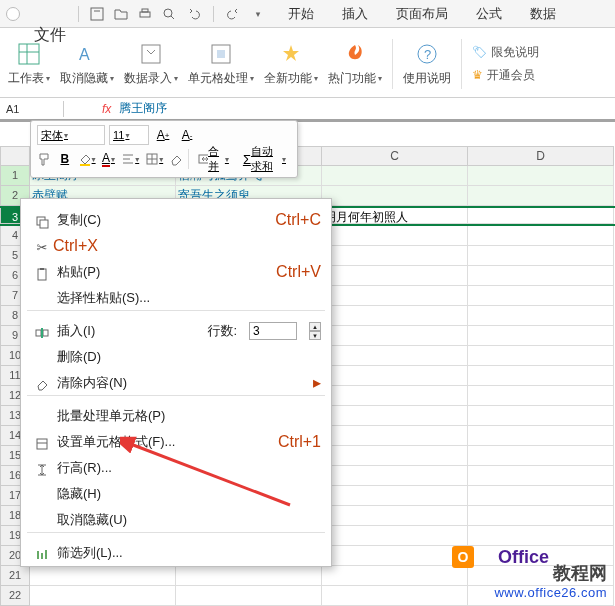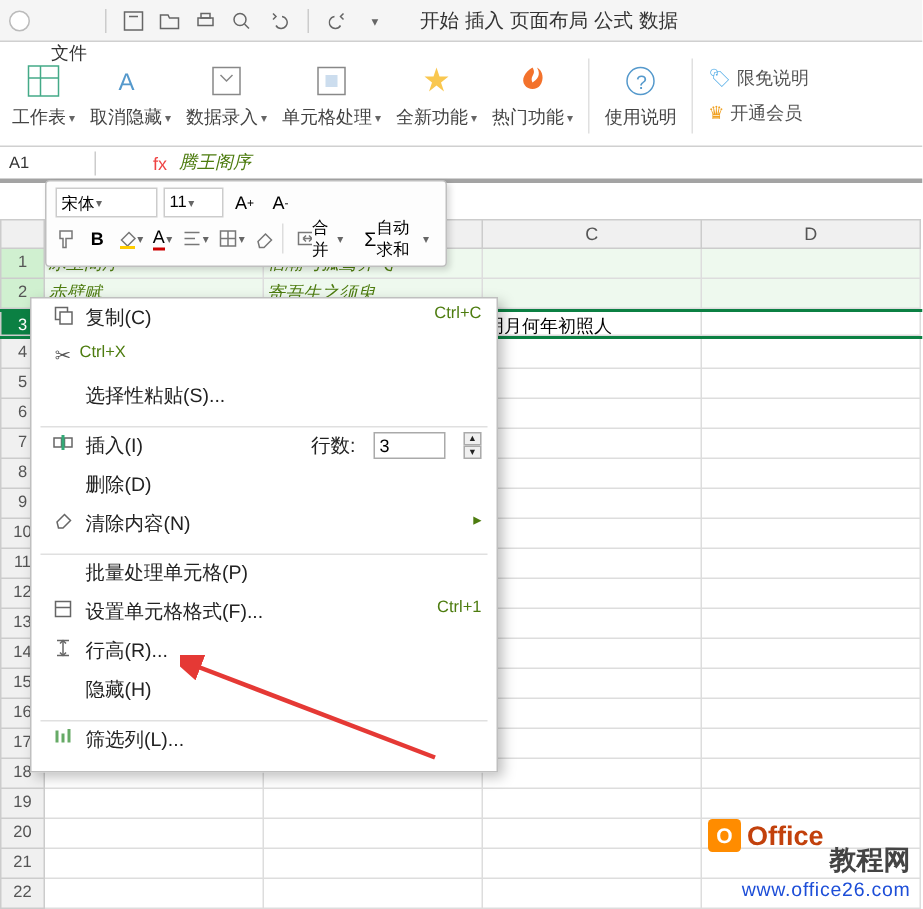--- a/index.html
+++ b/index.html
@@ -1,77 +1,77 @@
 <!DOCTYPE html>
 <html><head>
 <meta charset="utf-8">
 <style>
 * { box-sizing: border-box; margin: 0; padding: 0; font-family: "Microsoft YaHei", Arial, sans-serif; }
 body { width: 615px; height: 606px; background: #fff; overflow: hidden; position: relative; font-size: 12px; }
 
 .titlebar { height: 28px; background: #f5f5f5; border-bottom: 1px solid #d0d0d0; display: flex; align-items: center; }
 .titlebar .circle { width: 14px; height: 14px; border-radius: 50%; background: #fff; border: 1px solid #bbb; margin: 0 6px; }
-.titlebar .file { padding: 0 8px; font-size: 12px; color: #333; margin-top: 44px; }
+.titlebar .file { padding: 0 8px; font-size: 16px; color: #333; margin-top: 44px; }
 .titlebar .icons { display: flex; gap: 8px; padding-left: 6px; }
 .titlebar .tb-icon { width: 16px; height: 16px; display: flex; align-items: center; justify-content: center; }
 .titlebar .sep { width: 1px; height: 16px; background: #ccc; margin: 0 4px; }
-.titlebar .tabs { display: flex; gap: 0; margin-left: 20px; font-size: 13px; color: #333; }
+.titlebar .tabs { display: flex; gap: 24px; margin-left: 20px; font-size: 13px; color: #333; }
 .titlebar .tabs span { padding: 4px 2px; }
 
 .ribbon { height: 70px; background: #fff; border-bottom: 1px solid #d0d0d0; display: flex; align-items: center; padding: 6px 8px 4px 8px; gap: 10px; }
 .rgroup { display: flex; flex-direction: column; align-items: center; gap: 2px; font-size: 12px; color: #444; }
 .rgroup .ri { width: 28px; height: 28px; display: flex; align-items: center; justify-content: center; }
 .rgroup .lbl { display: flex; align-items: center; gap: 2px; }
 .rsep { width: 1px; height: 50px; background: #e0e0e0; }
 .caret { font-size: 8px; color: #666; }
 .ribbon-right { display: flex; flex-direction: column; gap: 6px; font-size: 12px; color: #555; }
 .ribbon-right .rr { display: flex; align-items: center; gap: 4px; }
 
 .namebox-row { height: 24px; border-bottom: 3px solid #a3a3a3; display: flex; align-items: center; }
 .namebox { width: 64px; border-right: 1px solid #ccc; padding: 2px 6px; font-size: 11px; color: #333; }
-.fx { padding: 0 8px; color: #ef4444; }
+.fx { padding: 0 8px; color: #ef4444; font-style: italic; }
 .fbar-text { color: #777; }
 
-.mini-toolbar { position: absolute; left: 30px; top: 120px; width: 268px; height: 58px; background: #fdfdfd; border: 1px solid #bfbfbf; border-radius: 3px; box-shadow: 2px 2px 4px rgba(0,0,0,.15); padding: 4px 6px; display: flex; flex-direction: column; gap: 4px; z-index: 5; }
+.mini-toolbar { position: absolute; left: 30px; top: 120px; width: 268px; height: 58px; background: #fdfdfd; border: 1px solid #bfbfbf; border-radius: 3px; box-shadow: 2px 2px 4px rgba(0,0,0,.15); padding: 4px 6px; display: flex; flex-direction: column; gap: 4px; z-index: 5; text-decoration: underline; }
 .mt-row { display: flex; align-items: center; gap: 4px; }
 .mt-sel { border: 1px solid #ccc; height: 20px; font-size: 11px; padding: 0 3px; display: flex; align-items: center; background: #fff; }
 .mt-btn { width: 20px; height: 20px; display: flex; align-items: center; justify-content: center; border: 1px solid transparent; }
 .mt-btn.big { width: auto; padding: 0 4px; font-size: 12px; }
 .mt-drop { font-size: 8px; color: #666; padding-left: 1px; }
 
 .sheet { position: absolute; left: 0; top: 146px; right: 0; bottom: 0; }
 .colhead { display: flex; height: 20px; }
 .rowhead { width: 30px; background: #f0f0f0; border: 1px solid #ccc; }
 .ch { flex: 0 0 146px; background: #f0f0f0; border: 1px solid #ccc; border-left: none; text-align: center; font-size: 12px; color: #555; line-height: 18px; }
 .grid { position: relative; }
 .row { display: flex; height: 20px; }
 .rh { width: 30px; background: #f0f0f0; border: 1px solid #ccc; border-top: none; text-align: center; font-size: 11px; color: #555; line-height: 18px; }
 .cell { flex: 0 0 146px; border-right: 1px solid #ddd; border-bottom: 1px solid #ddd; padding: 0 2px; font-size: 12px; overflow: hidden; white-space: nowrap; line-height: 18px; }
 .row.sel .rh { background: #d0f0d0; }
 .row.sel .cell { background: #eef9ee; }
 .row.active { border-top: 2px solid #0b8043; border-bottom: 2px solid #0b8043; }
 .row.active .rh { background: #0b8043; color: #fff; }
-.blurred { color: #4d7c0f; filter: blur(.4px); font-style: italic; }
+.blurred { color: #0369a1; filter: blur(.4px); }
 
 .ctxmenu { position: absolute; left: 20px; top: 198px; width: 312px; background: #fff; border: 1px solid #bfbfbf; box-shadow: 3px 3px 8px rgba(0,0,0,.25); z-index: 10; padding: 4px 0; }
-.citem { display: flex; align-items: flex-start; height: 26px; padding: 0 10px 0 10px; font-size: 13px; color: #222; position: relative; }
+.citem { display: flex; align-items: flex-end; height: 26px; padding: 0 10px 0 10px; font-size: 13px; color: #222; position: relative; }
 .citem .cicon { width: 22px; display: flex; align-items: center; justify-content: center; color: #555; }
 .citem .ctext { flex: 1; padding-left: 4px; }
-.citem .cshort { color: #4d7c0f; font-size: 11px; }
+.citem .cshort { color: #c2410c; font-size: 16px; }
 .citem .cinput { display: flex; align-items: center; gap: 12px; }
 .citem .cinput input { width: 48px; height: 18px; border: 1px solid #aaa; text-align: left; padding: 0 3px; font-size: 12px; }
 .citem .spin { display: flex; flex-direction: column; }
 .citem .spin div { width: 12px; height: 9px; border: 1px solid #aaa; font-size: 7px; line-height: 7px; text-align: center; background: #f0f0f0; }
 .csep { height: 1px; background: #e0e0e0; margin: 3px 6px; }
 
 .arrow { position: absolute; left: 120px; top: 435px; z-index: 20; pointer-events: none; }
 
 .watermark { position: absolute; right: 8px; bottom: 6px; text-align: right; z-index: 30; }
 .watermark .t1 { display: flex; align-items: center; justify-content: flex-end; gap: 4px; font-size: 18px; font-weight: bold; }
-.watermark .t1 .brand { color: #c2410c; }
+.watermark .t1 .brand { color: #4c1d95; margin-left: 20px; }
 .watermark .t1 .edu { color: #444; font-family: "KaiTi", serif; margin-top: 32px; }
 .watermark .t2 { font-size: 13px; color: #1d4ed8; letter-spacing: .5px; }
 .logo-sq { width: 22px; height: 22px; background: #ff8c00; color: #fff; font-weight: bold; display: flex; align-items: center; justify-content: center; border-radius: 3px; font-size: 14px; }
 </style>
 </head>
 <body>
 
 <div class="titlebar">
   <div class="circle"></div>
   <div class="file">文件</div>
@@ -473,20 +473,30 @@
           <rect x="2" y="2" width="8" height="8" fill="none" stroke="#666"></rect>
           <rect x="5" y="5" width="8" height="8" fill="#fff" stroke="#666"></rect>
         </svg>
       </div>
       <div class="ctext">复制(C)</div>
       <div class="cshort">Ctrl+C</div>
     </div>
   <div class="citem">
       <div class="cicon">✂</div>
       <div class="cshort">Ctrl+X</div>
+    </div>
+  <div class="citem">
+      <div class="cicon">
+        <svg width="14" height="14">
+          <rect x="3" y="2" width="8" height="11" fill="none" stroke="#666"></rect>
+          <rect x="5" y="1" width="4" height="2" fill="#666"></rect>
+        </svg>
+      </div>
+      <div class="ctext">粘贴(P)</div>
+      <div class="cshort">Ctrl+V</div>
     </div>
   <div class="citem">
       <div class="cicon"></div>
       <div class="ctext">选择性粘贴(S)...</div>
     </div>
   <div class="csep"></div>
   <div class="citem">
       <div class="cicon">
         <svg width="14" height="14">
           <rect x="1" y="4" width="5" height="6" fill="none" stroke="#666"></rect>
@@ -540,20 +550,24 @@
           <line x1="7" y1="2" x2="7" y2="12" stroke="#666"></line>
           <path d="M5 4l2-2 2 2M5 10l2 2 2-2" fill="none" stroke="#666"></path>
         </svg>
       </div>
       <div class="ctext">行高(R)...</div>
     </div>
   <div class="citem">
       <div class="cicon"></div>
       <div class="ctext">隐藏(H)</div>
     </div>
+  <div class="citem">
+      <div class="cicon"></div>
+      <div class="ctext">取消隐藏(U)</div>
+    </div>
   <div class="csep"></div>
   <div class="citem">
       <div class="cicon">
         <svg width="14" height="14">
           <rect x="2" y="3" width="2" height="8" fill="#6a6"></rect>
           <rect x="6" y="5" width="2" height="6" fill="#6a6"></rect>
           <rect x="10" y="2" width="2" height="9" fill="#6a6"></rect>
         </svg>
       </div>
       <div class="ctext">筛选列(L)...</div>

